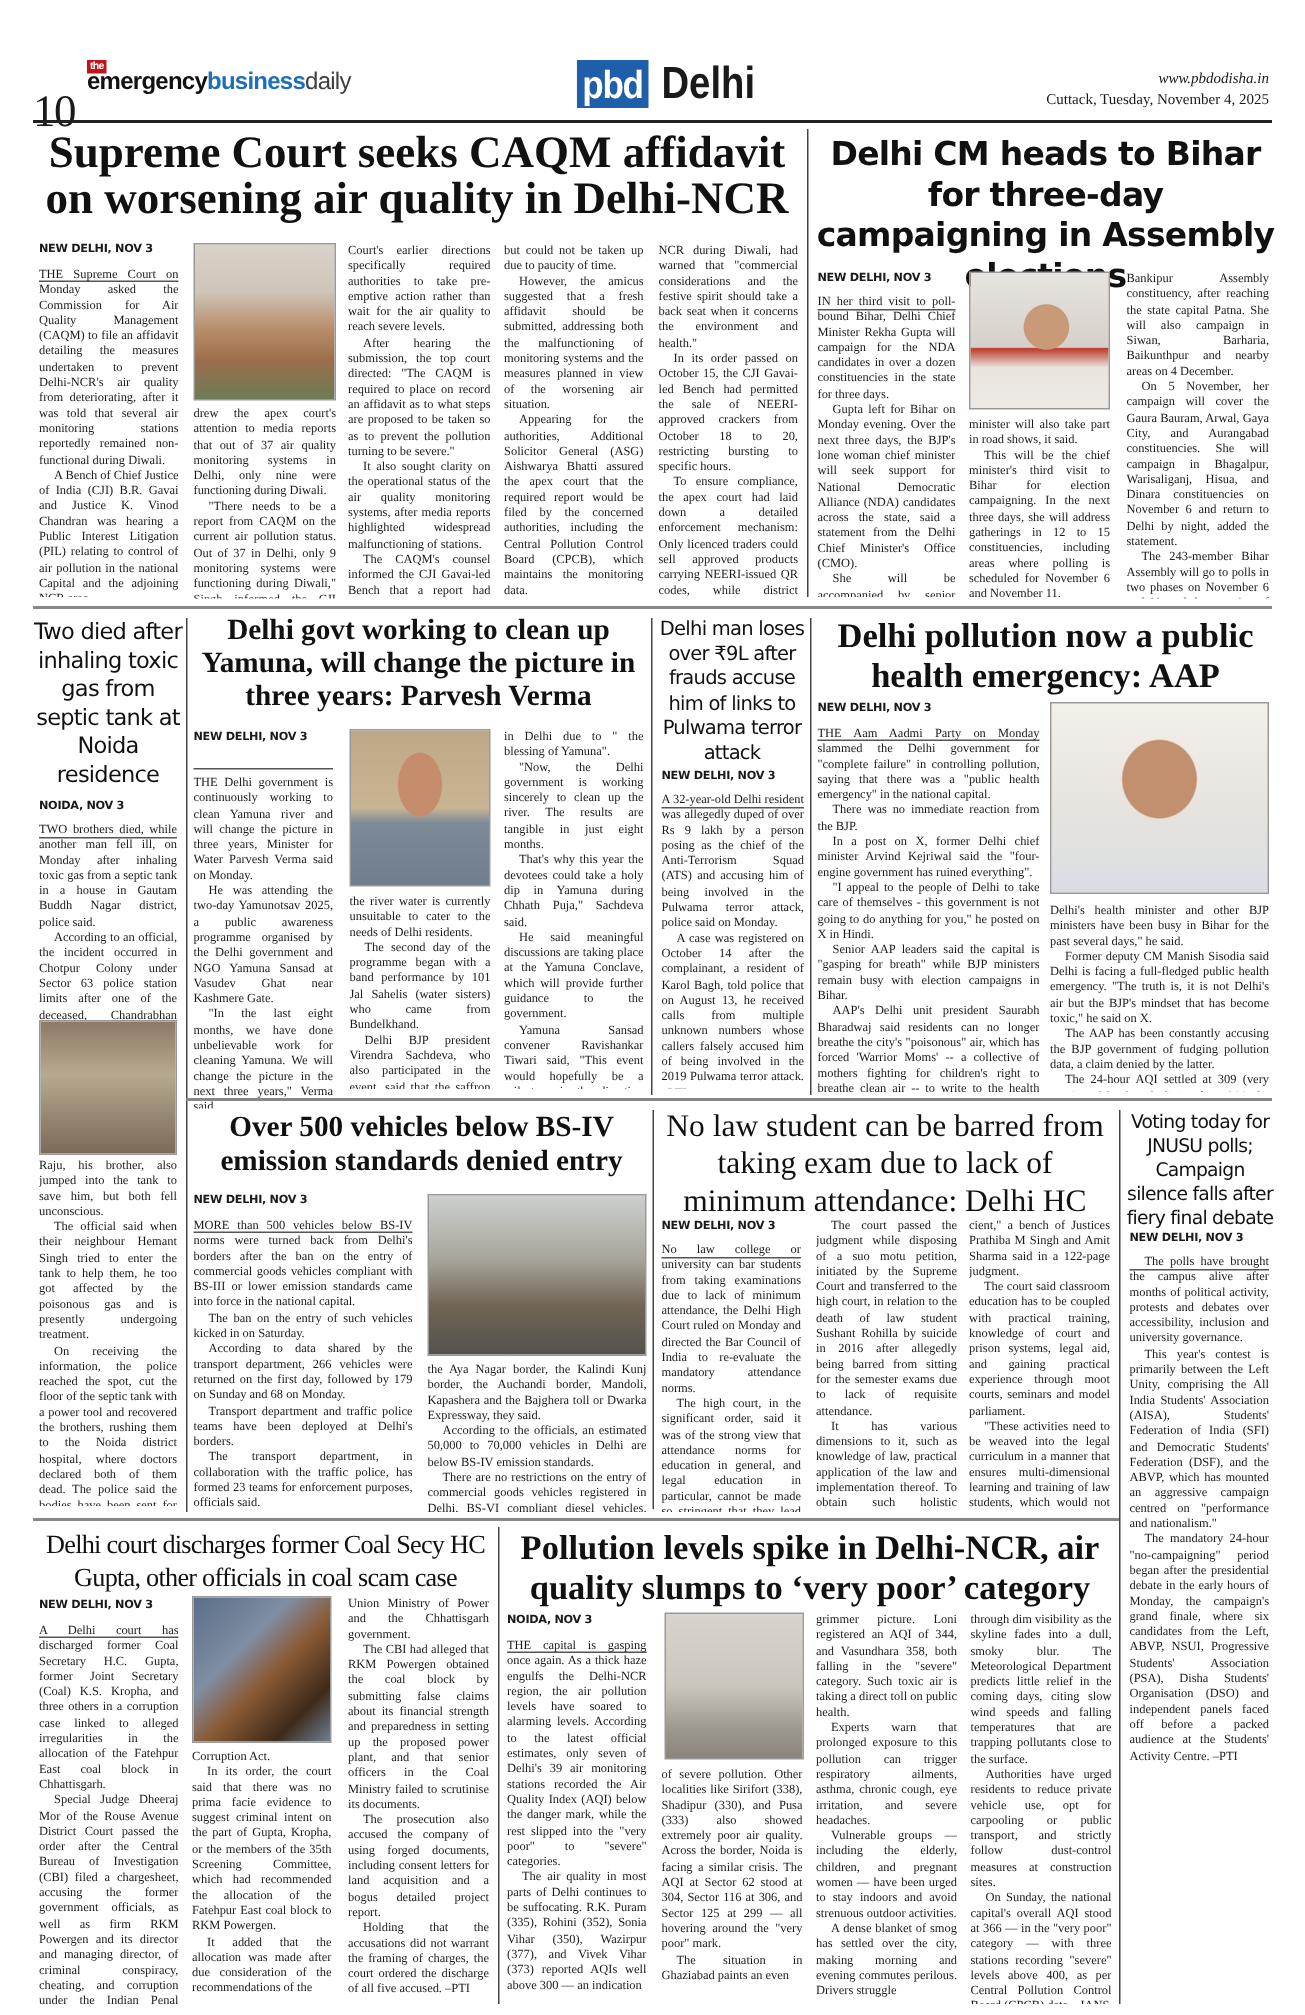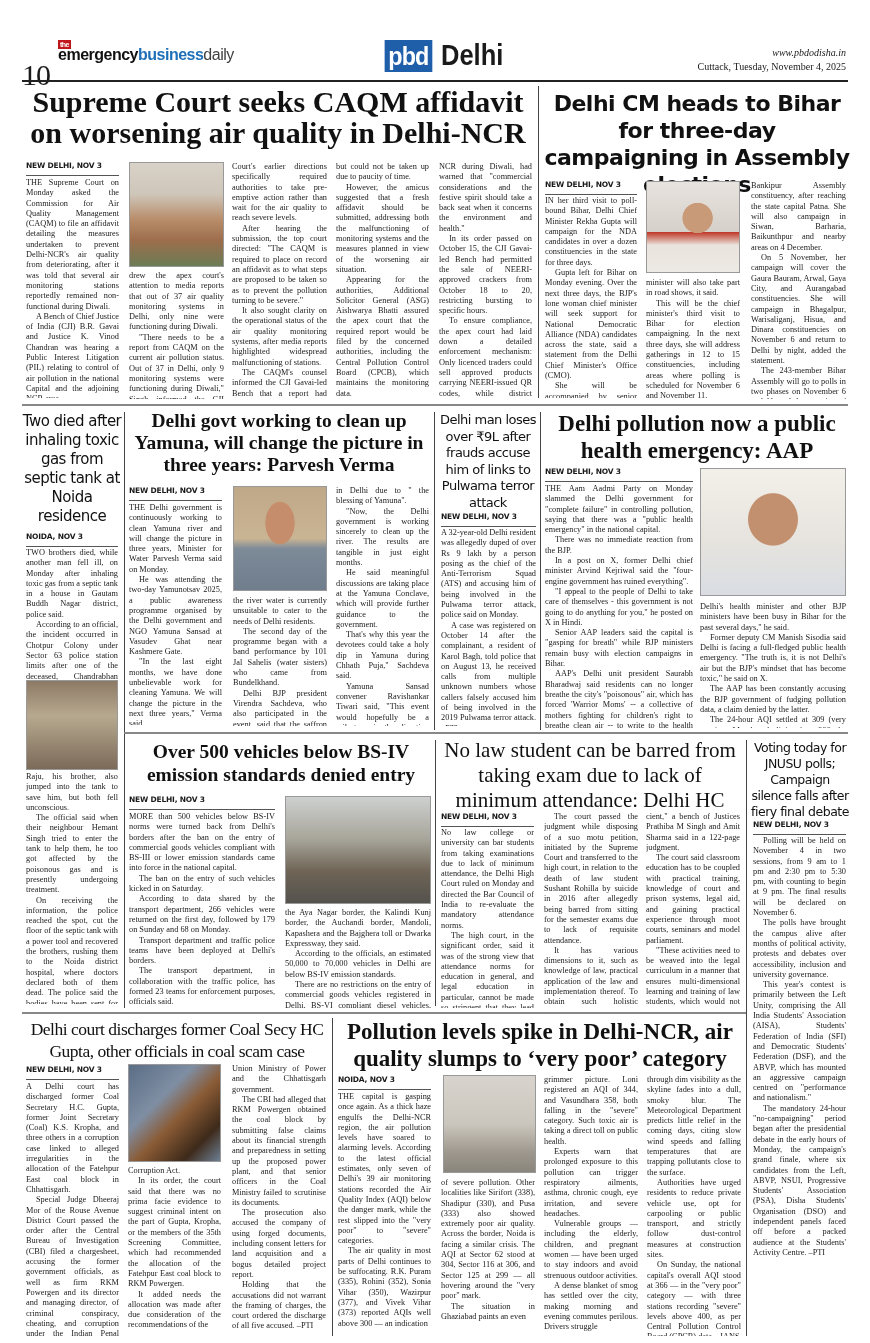--- a/index.html
+++ b/index.html
@@ -5,34 +5,34 @@
 *{box-sizing:border-box;margin:0;padding:0}
 html,body{width:870px;height:1343px;background:#fff;overflow:hidden}
 body{font-family:"Liberation Serif",serif;color:#1a1a1a;position:relative}
 .masthead{position:absolute;left:0;top:0;width:870px;height:80px}
 .pageno{position:absolute;left:22px;top:58px;font-size:30px;font-family:"Liberation Serif",serif;letter-spacing:-1px}
 .brand{position:absolute;left:58px;top:46px;font-family:"Liberation Sans",sans-serif;font-weight:bold;font-size:16px;letter-spacing:-0.5px}
 .brand .the{position:absolute;left:0;top:-6px;background:#c0151b;color:#fff;font-size:7px;padding:0 2px;line-height:9px}
 .brand .p1{color:#111}
 .brand .p2{color:#1e6fb8}
 .brand .p3{color:#404040;font-weight:normal}
-.logo{position:absolute;left:382px;top:40px;height:32px;display:flex;align-items:flex-end}
+.logo{position:absolute;left:382px;top:40px;height:32px;display:flex;align-items:center}
 .logo .pbd{background:#1f5ea8;color:#fff;font-family:"Liberation Sans",sans-serif;font-weight:bold;font-size:26px;line-height:32px;padding:0 4px;letter-spacing:-1px;transform:scaleX(0.9)}
 .logo .sect{font-family:"Liberation Sans",sans-serif;font-weight:bold;font-size:30px;margin-left:6px;transform:scaleX(0.85);transform-origin:left}
 .meta{position:absolute;right:24px;top:46px;text-align:right;font-size:10px;line-height:14px}
 .meta .web{font-style:italic}
 .rule{position:absolute;height:1px;background:#222}
 .vrule{position:absolute;width:1px;background:#444}
 .grule{position:absolute;height:2px;background:#888}
 .hl{position:absolute;text-align:center;line-height:1.04;color:#111}
 .hl.serif{font-family:"Liberation Serif",serif;font-weight:bold}
 .hl.sans{font-family:"DejaVu Sans",sans-serif;font-weight:bold;letter-spacing:-0.5px}
 .hl.thin{font-family:"Liberation Serif",serif;font-weight:normal}
 .hl.sansn{font-family:"DejaVu Sans",sans-serif;font-weight:normal;letter-spacing:-0.5px}
-.dl{position:absolute;font-family:"DejaVu Sans",sans-serif;font-weight:bold;font-size:7.5px;border-bottom:1px solid #555;padding-bottom:5px;letter-spacing:-0.2px}
+.dl{position:absolute;font-family:"DejaVu Sans",sans-serif;font-weight:bold;font-size:7.5px;border-bottom:1px solid #555;padding-bottom:17px;letter-spacing:-0.2px}
 .col{position:absolute;font-size:8.3px;line-height:10.3px;text-align:justify;overflow:hidden;hyphens:auto}
 .col p{text-indent:10px}
 .col p.first{text-indent:0}
 .photo{position:absolute;border:1px solid #999;overflow:hidden}
 .ph-court{background:linear-gradient(180deg,#d9d2c8 0%,#cfc6ba 30%,#b88d6a 55%,#9d6d4c 75%,#6b7c55 100%)}
 .ph-cm{background:radial-gradient(circle at 55% 40%,#c99a78 0 20%,transparent 21%),linear-gradient(180deg,#e7e3de 0%,#d6d0ca 55%,#c03a2b 56%,#e9e4dd 70%,#ede9e4 100%)}
 .ph-verma{background:radial-gradient(ellipse at 50% 35%,#c58d6b 0 22%,transparent 23%),linear-gradient(180deg,#bfa887 0%,#c9b493 50%,#7d8a98 60%,#6f7d8d 100%)}
 .ph-kej{background:radial-gradient(ellipse at 50% 40%,#c2906f 0 24%,transparent 25%),linear-gradient(180deg,#f3f0ea 0%,#e6e3de 60%,#d9dde3 100%)}
 .ph-tank{background:linear-gradient(180deg,#8d7a66 0%,#b7a98f 40%,#7b6a58 100%)}
 .ph-traffic{background:linear-gradient(180deg,#cdd0cf 0%,#a7a59a 40%,#6f6456 70%,#54524d 100%)}
@@ -123,37 +123,37 @@
 <div class="col" style="left:26px;top:772px;width:92px;height:232px">
   <p class="first">Raju, his brother, also jumped into the tank to save him, but both fell unconscious.</p>
   <p>The official said when their neighbour Hemant Singh tried to enter the tank to help them, he too got affected by the poisonous gas and is presently undergoing treatment.</p>
   <p>On receiving the information, the police reached the spot, cut the floor of the septic tank with a power tool and recovered the brothers, rushing them to the Noida district hospital, where doctors declared both of them dead. The police said the bodies have been sent for postmortem examination and peace and order is being maintained at the spot. –PTI</p>
 </div>
 
 <div class="vrule" style="left:124px;top:412px;height:596px"></div>
 
 <div class="hl serif" style="left:128px;top:410px;width:302px;font-size:19.5px;line-height:22px">Delhi govt working to clean up Yamuna, will change the picture in three years: Parvesh Verma</div>
 <div class="dl" style="left:129px;top:486px;width:93px">NEW DELHI, NOV 3</div>
-<div class="col" style="left:129px;top:503px;width:93px;height:222px">
+<div class="col" style="left:129px;top:517px;width:93px;height:222px">
   <p class="first">THE Delhi government is continuously working to clean Yamuna river and will change the picture in three years, Minister for Water Parvesh Verma said on Monday.</p>
   <p>He was attending the two-day Yamunotsav 2025, a public awareness programme organised by the Delhi government and NGO Yamuna Sansad at Vasudev Ghat near Kashmere Gate.</p>
   <p>"In the last eight months, we have done unbelievable work for cleaning Yamuna. We will change the picture in the next three years," Verma said.</p>
 
 </div>
 <div class="photo ph-verma" style="left:233px;top:486px;width:94px;height:105px"></div>
 <div class="col" style="left:233px;top:596px;width:94px;height:130px">
   <p class="first">the river water is currently unsuitable to cater to the needs of Delhi residents.</p>
   <p>The second day of the programme began with a band performance by 101 Jal Sahelis (water sisters) who came from Bundelkhand.</p>
   <p>Delhi BJP president Virendra Sachdeva, who also participated in the event, said that the saffron party came to power</p>
 </div>
 <div class="col" style="left:336px;top:486px;width:93px;height:240px">
   <p class="first">in Delhi due to " the blessing of Yamuna".</p>
   <p>"Now, the Delhi government is working sincerely to clean up the river. The results are tangible in just eight months.</p>
+  <p>That's why this year the devotees could take a holy dip in Yamuna during Chhath Puja," Sachdeva said.</p>
   <p>He said meaningful discussions are taking place at the Yamuna Conclave, which will provide further guidance to the government.</p>
-  <p>That's why this year the devotees could take a holy dip in Yamuna during Chhath Puja," Sachdeva said.</p>
   <p>Yamuna Sansad convener Ravishankar Tiwari said, "This event would hopefully be a milestone in the direction of restoring Yamuna's continuous flow and purity."–PTI</p>
 </div>
 
 <div class="vrule" style="left:434px;top:412px;height:318px"></div>
 
 <div class="hl sansn" style="left:438px;top:412px;width:100px;font-size:13px;line-height:16.5px">Delhi man loses over ₹9L after frauds accuse him of links to Pulwama terror attack</div>
 <div class="dl" style="left:441px;top:512px;width:95px">NEW DELHI, NOV 3</div>
 <div class="col" style="left:441px;top:528px;width:95px;height:198px">
   <p class="first">A 32-year-old Delhi resident was allegedly duped of over Rs 9 lakh by a person posing as the chief of the Anti-Terrorism Squad (ATS) and accusing him of being involved in the Pulwama terror attack, police said on Monday.</p>
   <p>A case was registered on October 14 after the complainant, a resident of Karol Bagh, told police that on August 13, he received calls from multiple unknown numbers whose callers falsely accused him of being involved in the 2019 Pulwama terror attack. –PTI</p>
@@ -215,39 +215,38 @@
   <p class="first">cient," a bench of Justices Prathiba M Singh and Amit Sharma said in a 122-page judgment.</p>
   <p>The court said classroom education has to be coupled with practical training, knowledge of court and prison systems, legal aid, and gaining practical experience through moot courts, seminars and model parliament.</p>
   <p>"These activities need to be weaved into the legal curriculum in a manner that ensures multi-dimensional learning and training of law students, which would not be possible with strict mandatory attendance requirements. –PTI</p>
 </div>
 
 <div class="vrule" style="left:746px;top:740px;height:596px"></div>
 
 <div class="hl sansn" style="left:750px;top:740px;width:100px;font-size:12.5px;line-height:16px">Voting today for JNUSU polls; Campaign silence falls after fiery final debate</div>
 <div class="dl" style="left:753px;top:820px;width:93px">NEW DELHI, NOV 3</div>
 <div class="col" style="left:753px;top:836px;width:93px;height:500px">
-  <p>Polling will be held on November 4 in two sessions, from 9 am to 1 pm and 2:30 pm to 5:30 pm, with counting to begin at 9 pm. The final results will be declared on November 6.</p>
   <p>The polls have brought the campus alive after months of political activity, protests and debates over accessibility, inclusion and university governance.</p>
   <p>This year's contest is primarily between the Left Unity, comprising the All India Students' Association (AISA), Students' Federation of India (SFI) and Democratic Students' Federation (DSF), and the ABVP, which has mounted an aggressive campaign centred on "performance and nationalism."</p>
   <p>The mandatory 24-hour "no-campaigning" period began after the presidential debate in the early hours of Monday, the campaign's grand finale, where six candidates from the Left, ABVP, NSUI, Progressive Students' Association (PSA), Disha Students' Organisation (DSO) and independent panels faced off before a packed audience at the Students' Activity Centre. –PTI</p>
 </div>
 
 <div class="grule" style="left:22px;top:1012px;width:724px"></div>
 
 <div class="hl thin" style="left:24px;top:1018px;width:306px;font-size:17.5px;line-height:22px;letter-spacing:-0.5px">Delhi court discharges former Coal Secy HC Gupta, other officials in coal scam case</div>
 <div class="dl" style="left:26px;top:1065px;width:93px">NEW DELHI, NOV 3</div>
 <div class="col" style="left:26px;top:1082px;width:93px;height:254px">
   <p class="first">A Delhi court has discharged former Coal Secretary H.C. Gupta, former Joint Secretary (Coal) K.S. Kropha, and three others in a corruption case linked to alleged irregularities in the allocation of the Fatehpur East coal block in Chhattisgarh.</p>
   <p>Special Judge Dheeraj Mor of the Rouse Avenue District Court passed the order after the Central Bureau of Investigation (CBI) filed a chargesheet, accusing the former government officials, as well as firm RKM Powergen and its director and managing director, of criminal conspiracy, cheating, and corruption under the Indian Penal Code (IPC) and Prevention of</p>
 </div>
 <div class="photo ph-gavel" style="left:128px;top:1064px;width:93px;height:98px"></div>
 <div class="col" style="left:128px;top:1166px;width:93px;height:170px">
   <p class="first">Corruption Act.</p>
   <p>In its order, the court said that there was no prima facie evidence to suggest criminal intent on the part of Gupta, Kropha, or the members of the 35th Screening Committee, which had recommended the allocation of the Fatehpur East coal block to RKM Powergen.</p>
-  <p>It added needs the allocation was made after due consideration of the recommendations of the</p>
+  <p>It added that the allocation was made after due consideration of the recommendations of the</p>
 </div>
 <div class="col" style="left:232px;top:1064px;width:94px;height:272px">
   <p class="first">Union Ministry of Power and the Chhattisgarh government.</p>
   <p>The CBI had alleged that RKM Powergen obtained the coal block by submitting false claims about its financial strength and preparedness in setting up the proposed power plant, and that senior officers in the Coal Ministry failed to scrutinise its documents.</p>
   <p>The prosecution also accused the company of using forged documents, including consent letters for land acquisition and a bogus detailed project report.</p>
   <p>Holding that the accusations did not warrant the framing of charges, the court ordered the discharge of all five accused. –PTI</p>
 </div>
 
 <div class="vrule" style="left:332px;top:1018px;height:318px"></div>
 

